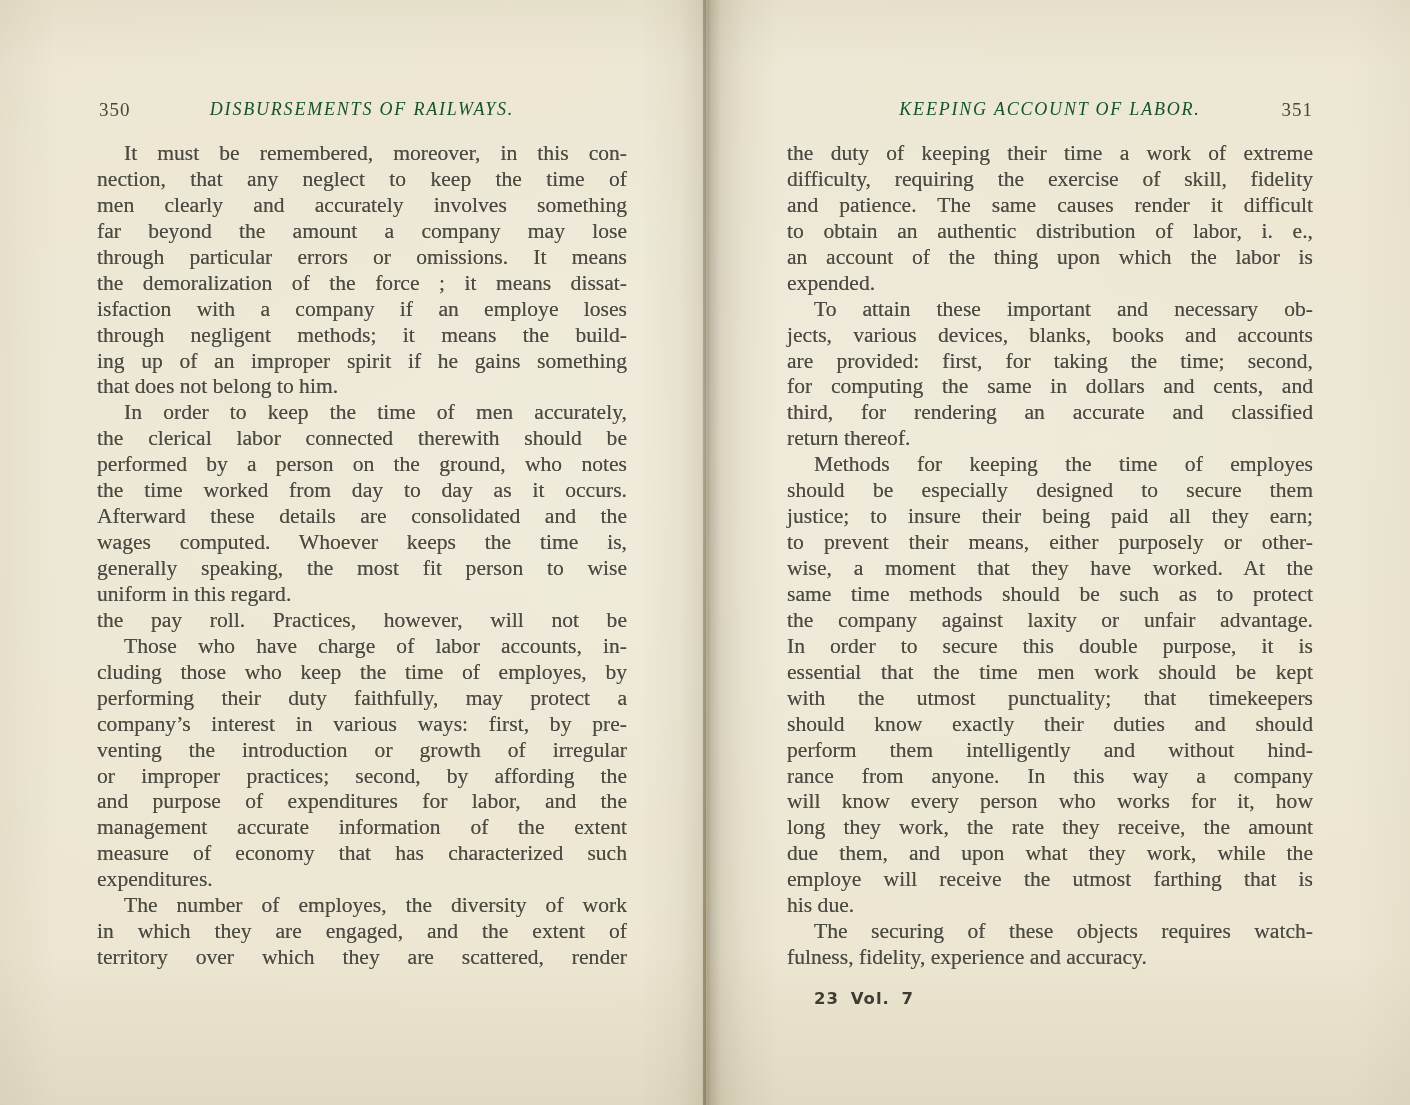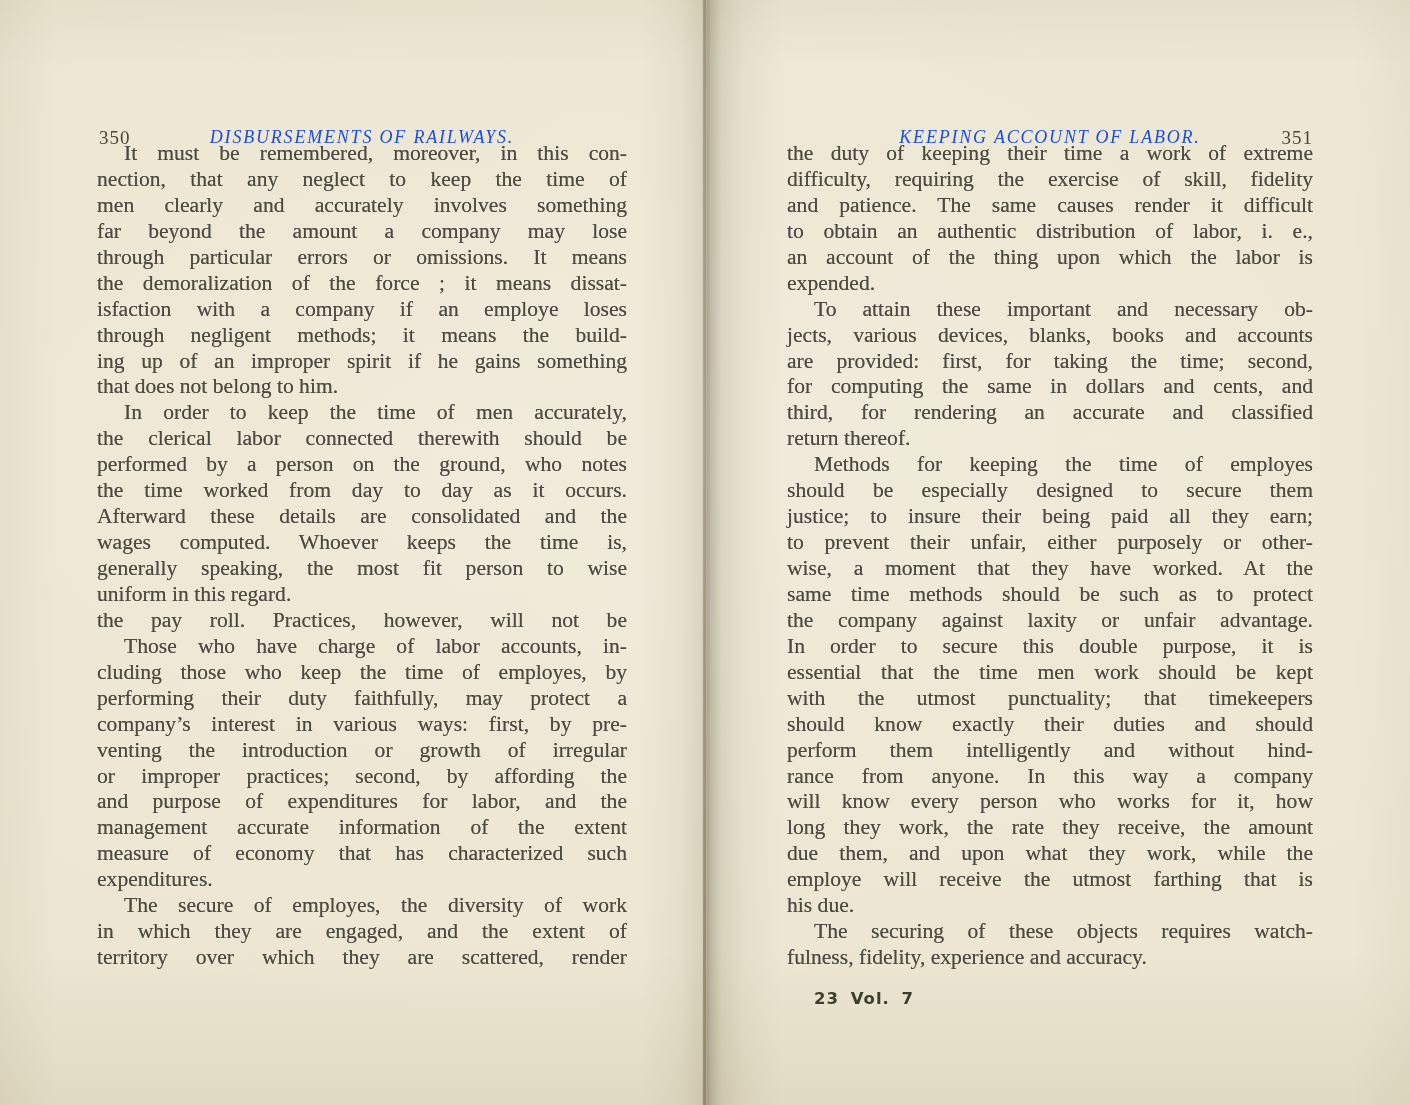--- a/index.html
+++ b/index.html
@@ -31,28 +31,28 @@
       rgba(110,96,62,0.16) 58%,
       rgba(110,96,62,0.06) 75%,
       rgba(0,0,0,0) 100%);
   }
   .gutter-line {
     position:absolute; top:0; left:703px; width:3px; height:1105px; pointer-events:none;
     background: linear-gradient(180deg, rgba(96,84,52,0.35) 0%, rgba(96,84,52,0.28) 40%, rgba(122,104,62,0.55) 85%, rgba(100,86,52,0.45) 100%);
     filter: blur(0.6px);
   }
 
-  .pagehead { position:absolute; top:99px; height:24px; color:#4e4d42;margin-top:28px; }
+  .pagehead { position:absolute; top:99px; height:24px; color:#4e4d42; }
   .pagehead .pnum {
     font-size:19px; letter-spacing:1px; color:#48473b;
     position:absolute; top:0;
   }
   .pagehead .rtitle {
     position:absolute; top:0; left:0; right:0; text-align:center;
-    font-style:italic; font-size:18px; letter-spacing:1.8px; color:#1d4ed8;
+    font-style:italic; font-size:18px; letter-spacing:1.8px; color:#14532d;
     white-space:nowrap;
   }
   .head-left  { left:97px;  width:530px; }
   .head-right { left:787px; width:526px; }
   .head-left .pnum  { left:2px; }
   .head-right .pnum { right:0; }
 
   .col {
     position:absolute; top:141px;
     font-size:21.6px; line-height:25.95px; color:var(--ink, #4b4a42);
@@ -108,21 +108,21 @@
       <div class="line indent">Those who have charge of labor accounts, in-</div>
       <div class="line">cluding those who keep the time of employes, by</div>
       <div class="line">performing their duty faithfully, may protect a</div>
       <div class="line">company’s interest in various ways: first, by pre-</div>
       <div class="line">venting the introduction or growth of irregular</div>
       <div class="line">or improper practices; second, by affording the</div>
       <div class="line">and purpose of expenditures for labor, and the</div>
       <div class="line">management accurate information of the extent</div>
       <div class="line">measure of economy that has characterized such</div>
       <div class="line end">expenditures.</div>
-      <div class="line indent">The secure of employes, the diversity of work</div>
+      <div class="line indent">The number of employes, the diversity of work</div>
       <div class="line">in which they are engaged, and the extent of</div>
       <div class="line">territory over which they are scattered, render</div>
     </div>
 
   <div class="pagehead head-right">
     <span class="rtitle">KEEPING ACCOUNT OF LABOR.</span>
     <span class="pnum">351</span>
   </div>
   <div class="col col-right">
       <div class="line">the duty of keeping their time a work of extreme</div>
@@ -133,21 +133,21 @@
       <div class="line end">expended.</div>
       <div class="line indent">To attain these important and necessary ob-</div>
       <div class="line">jects, various devices, blanks, books and accounts</div>
       <div class="line">are provided: first, for taking the time; second,</div>
       <div class="line">for computing the same in dollars and cents, and</div>
       <div class="line">third, for rendering an accurate and classified</div>
       <div class="line end">return thereof.</div>
       <div class="line indent">Methods for keeping the time of employes</div>
       <div class="line">should be especially designed to secure them</div>
       <div class="line">justice; to insure their being paid all they earn;</div>
-      <div class="line">to prevent their unfair, either purposely or other-</div>
+      <div class="line">to prevent their means, either purposely or other-</div>
       <div class="line">wise, a moment that they have worked. At the</div>
       <div class="line">same time methods should be such as to protect</div>
       <div class="line">the company against laxity or unfair advantage.</div>
       <div class="line">In order to secure this double purpose, it is</div>
       <div class="line">essential that the time men work should be kept</div>
       <div class="line">with the utmost punctuality; that timekeepers</div>
       <div class="line">should know exactly their duties and should</div>
       <div class="line">perform them intelligently and without hind-</div>
       <div class="line">rance from anyone. In this way a company</div>
       <div class="line">will know every person who works for it, how</div>

